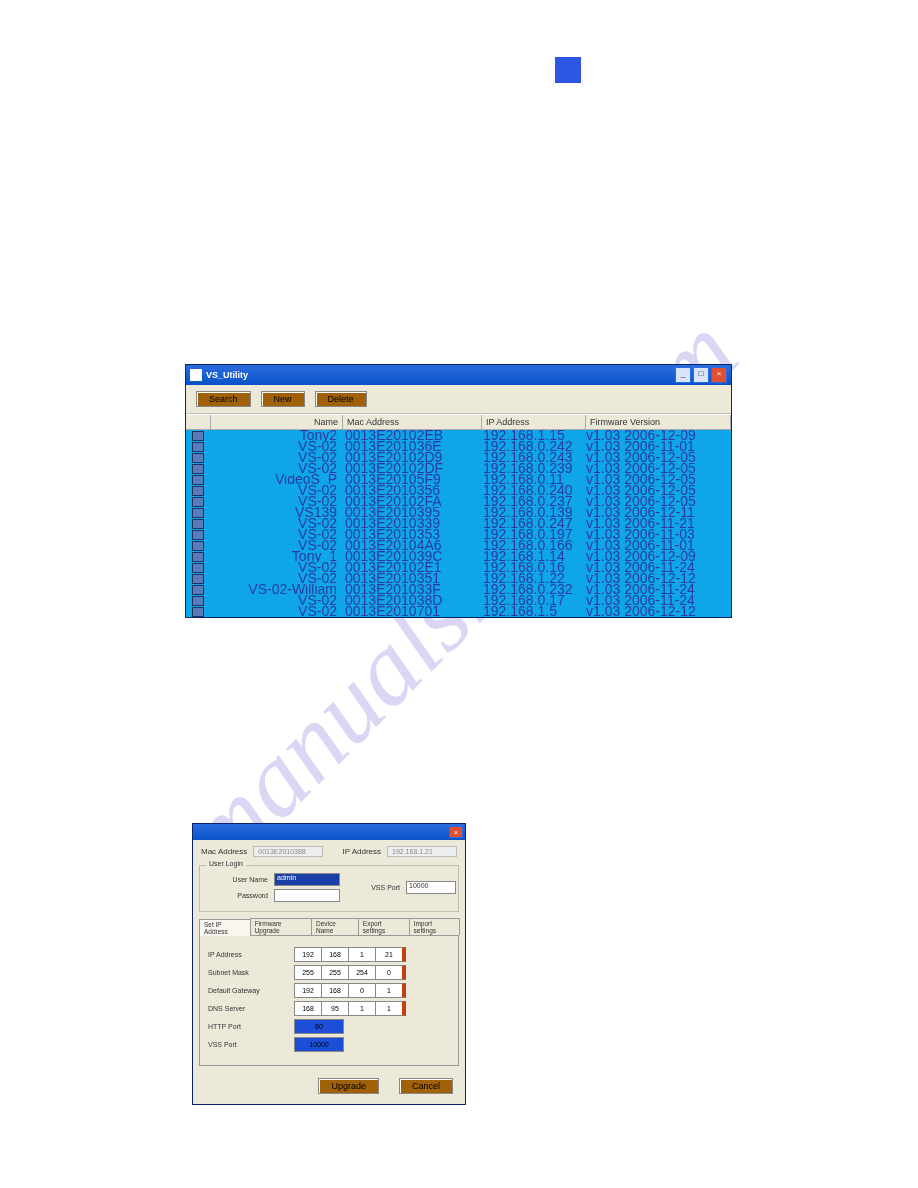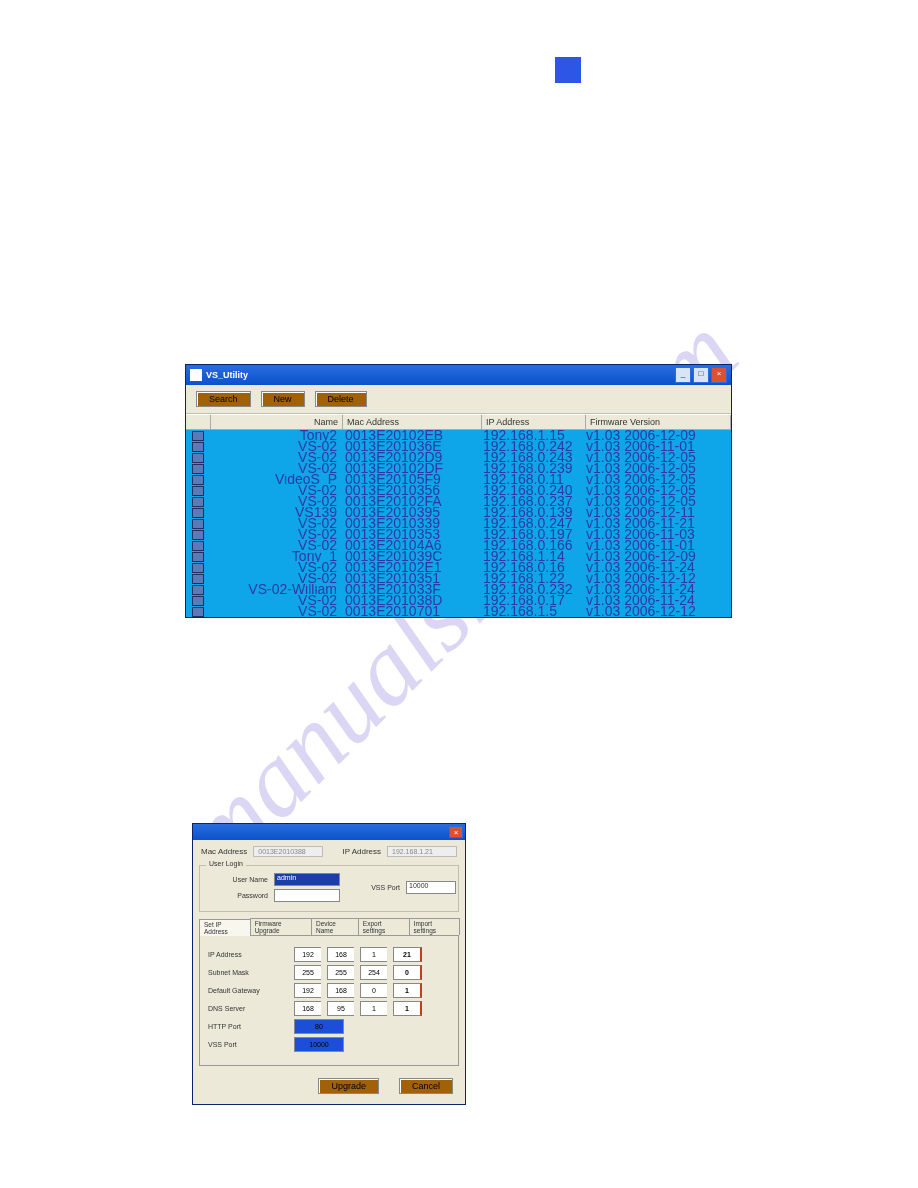--- a/index.html
+++ b/index.html
@@ -211,32 +211,32 @@
   .tab2.active { background: #f8f6ee; position: relative; top: 1px; }
   .tabbody {
     margin: 0 6px 6px 6px;
     border: 1px solid #999;
     border-top: none;
     background: #ece9d8;
     padding: 8px 8px 10px 8px;
   }
   .oct {
     display: flex;
-    gap: 6px;
+    gap: 0;
   }
   .oct input {
     width: 22px;
     border: 1px solid #888;
     border-right: none;
     text-align: center;
     font-size: 7px;
     height: 11px;
     background: #fff;
   }
-  .oct input:last-child { border-right: 2px solid #c2410c; font-weight: bold; }
+  .oct input:last-child { border-right: 4px solid #c2410c; }
   .port-in { width: 44px; border: 1px solid #888; height: 11px; font-size: 7px; text-align: center; background:#1d4ed8;}
   .btnrow2 {
     display: flex;
     justify-content: flex-end;
     gap: 20px;
     padding: 6px 12px 10px 0;
   }
 </style>
 </head>
 <body>

